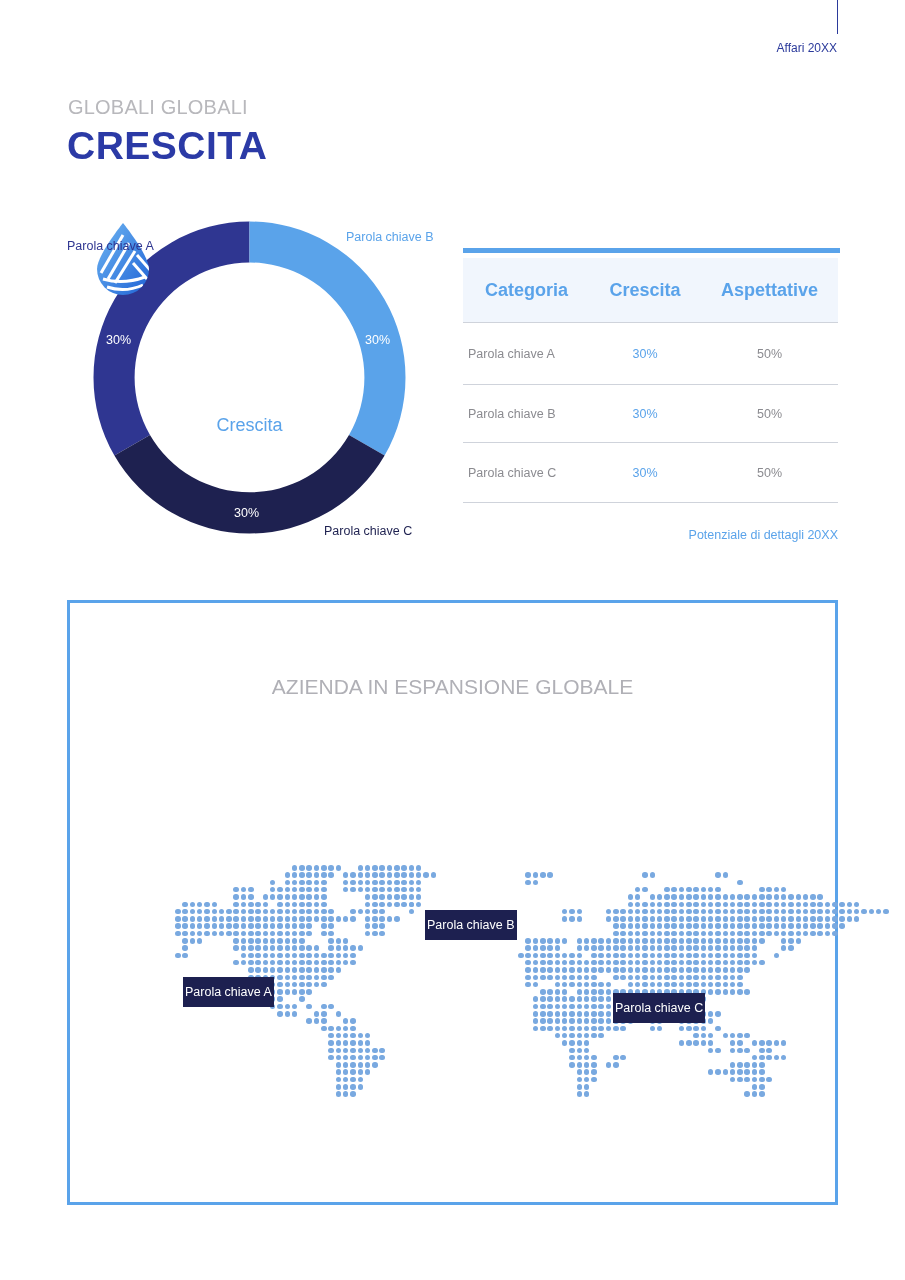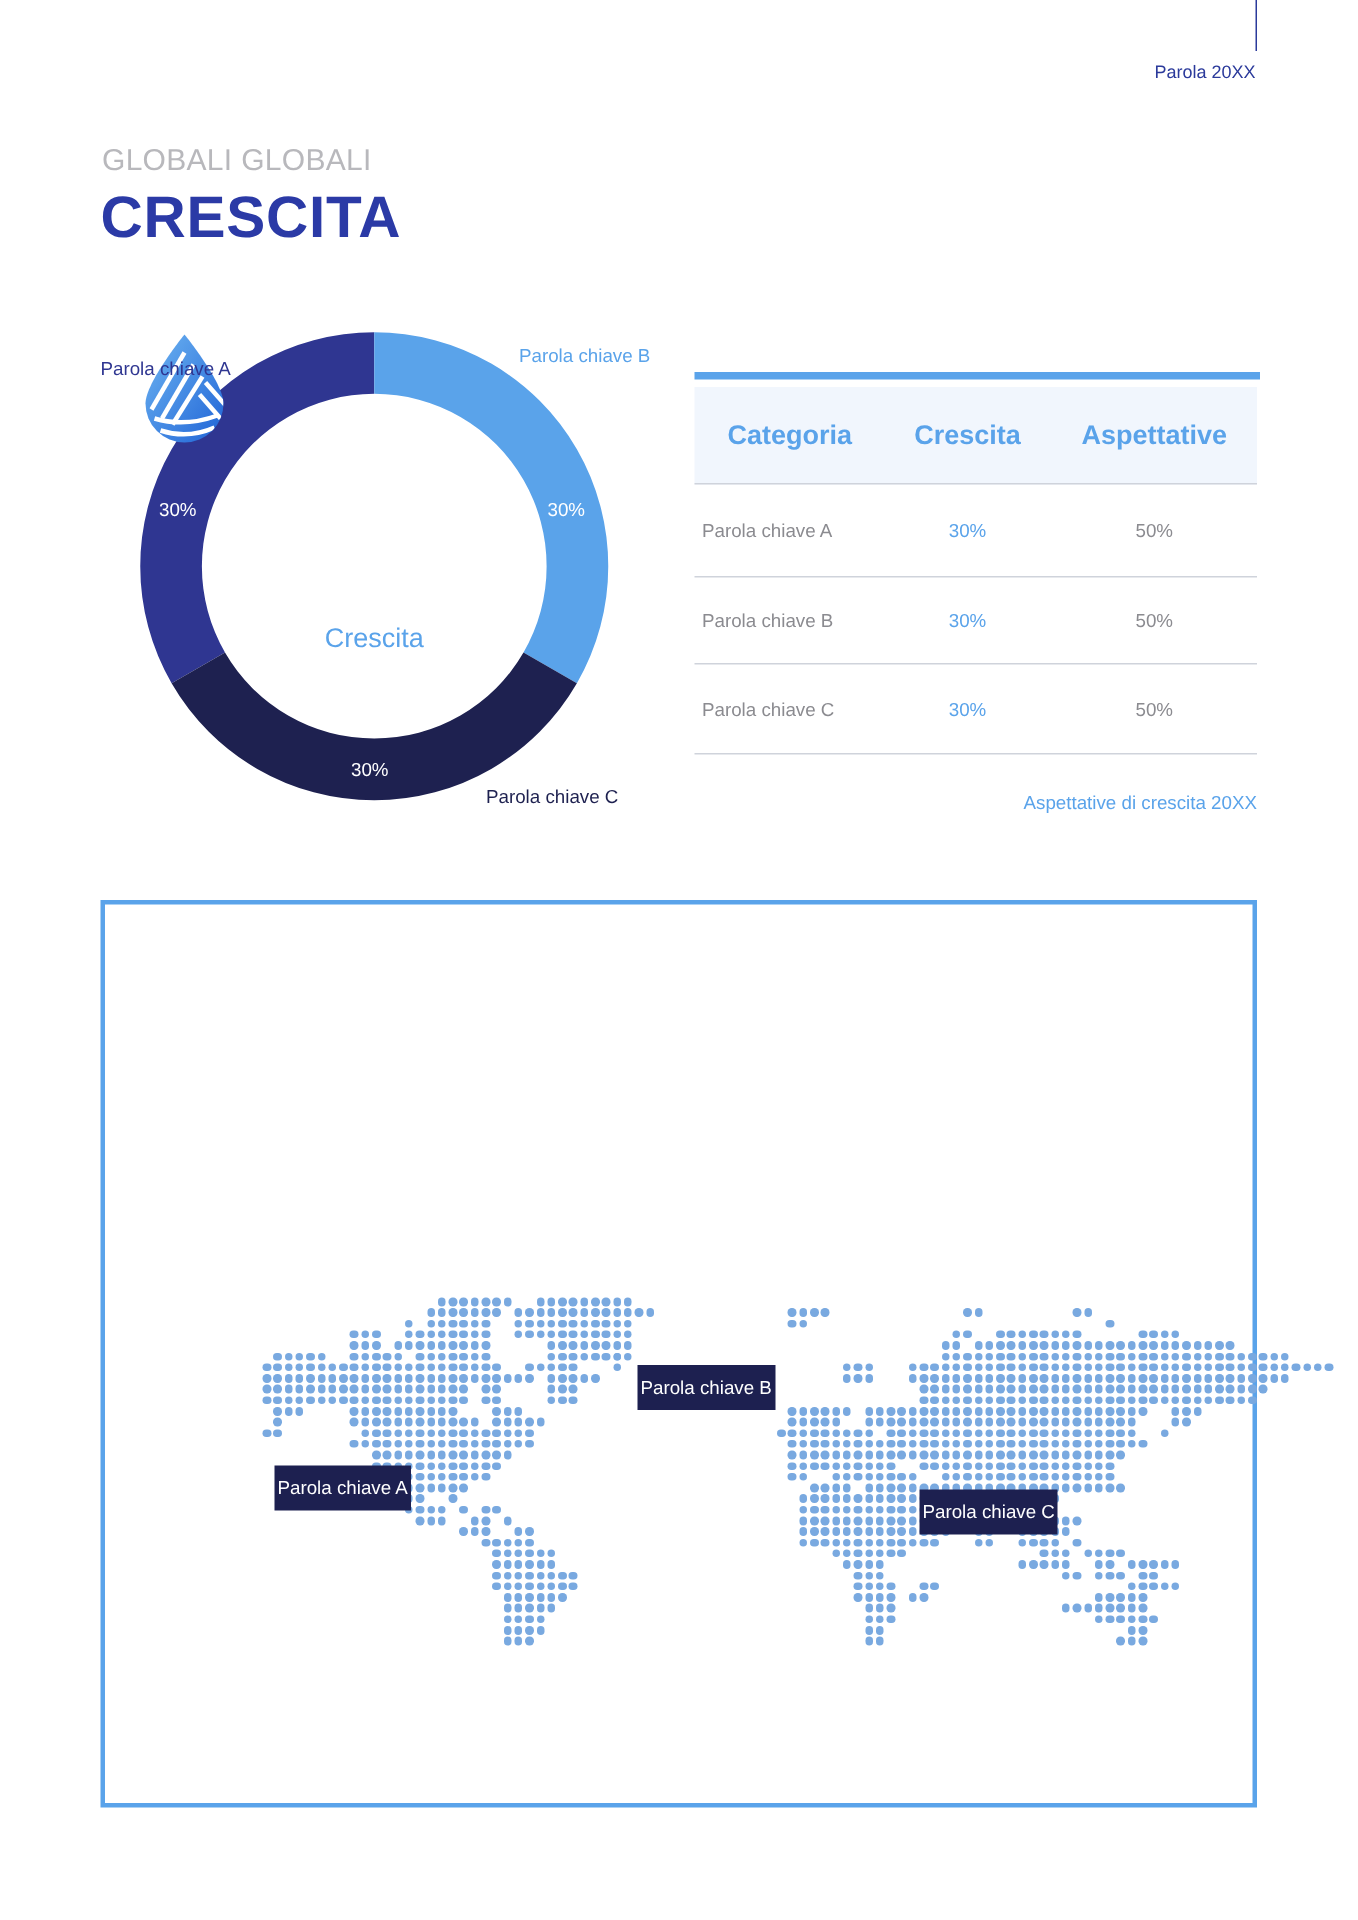--- a/index.html
+++ b/index.html
@@ -38,21 +38,21 @@
   .panel-body { position: absolute; left: 40px; right: 40px; top: 171px; text-align: center; font-size: 17.5px; line-height: 26px; color: #1e2150; }
 
   .map { position: absolute; left: 100px; top: 262px; width: 580px; height: 290px; }
   .map .dot { position: absolute; width: 5.6px; height: 5.6px; border-radius: 50%; background: #79a9e0; }
   .map-label { position: absolute; background: #1d2050; color: #ffffff; font-size: 12.5px; padding: 0 2px; height: 30px; line-height: 30px; white-space: nowrap; }
 </style>
 </head>
 <body>
 
 <div class="top-rule"></div>
-<div class="header-tag">Parola 20XX</div>
+<div class="header-tag">Affari 20XX</div>
 
 <div class="eyebrow">GLOBALI GLOBALI</div>
 <div class="page-title">CRESCITA</div>
 
 <div class="donut-wrap">
   <svg width="313" height="313" viewBox="0 0 313 313">
 
     <path id="segA" d="M156.5 0.5 L156.5 41.5 A115 115 0 0 0 57 214 L21.4 234.5 A156 156 0 0 1 156.5 0.5 Z" fill="#2f3691"></path>
 
     <path id="segB" d="M156.5 0.5 A156 156 0 0 1 291.6 234.5 L256 214 A115 115 0 0 0 156.5 41.5 Z" fill="#5aa3ea"></path>
@@ -105,24 +105,25 @@
   <div class="table-row" style="height:58px;">
     <div class="c1">Parola chiave B</div>
     <div class="c2">30%</div>
     <div class="c3">50%</div>
   </div>
   <div class="table-row" style="height:60px;">
     <div class="c1">Parola chiave C</div>
     <div class="c2">30%</div>
     <div class="c3">50%</div>
   </div>
-  <div class="table-caption">Aspettative di crescita 20XX</div>
+  <div class="table-caption">Potenziale di dettagli 20XX</div>
 </div>
 
 <div class="panel">
+  <div class="panel-eyebrow">AZIENDA IN ESPANSIONE GLOBALE</div>
 
   <div class="map" id="map">
       <div class="dot" style="left: 121.8px; top: 0px;"></div>
       <div class="dot" style="left: 129.1px; top: 0px;"></div>
       <div class="dot" style="left: 136.4px; top: 0px;"></div>
       <div class="dot" style="left: 143.7px; top: 0px;"></div>
       <div class="dot" style="left: 151px; top: 0px;"></div>
       <div class="dot" style="left: 158.3px; top: 0px;"></div>
       <div class="dot" style="left: 165.6px; top: 0px;"></div>
       <div class="dot" style="left: 187.5px; top: 0px;"></div>

